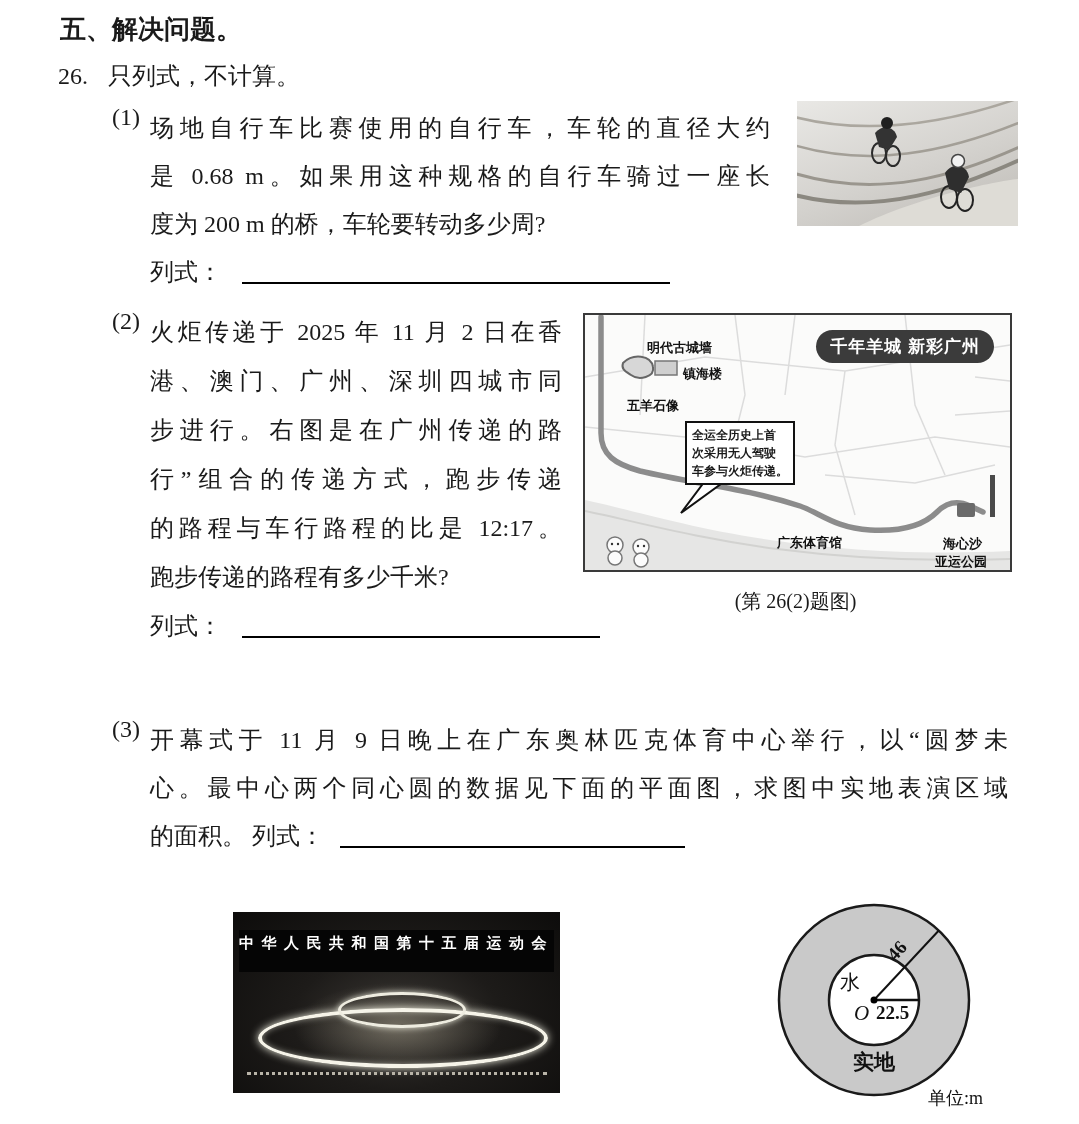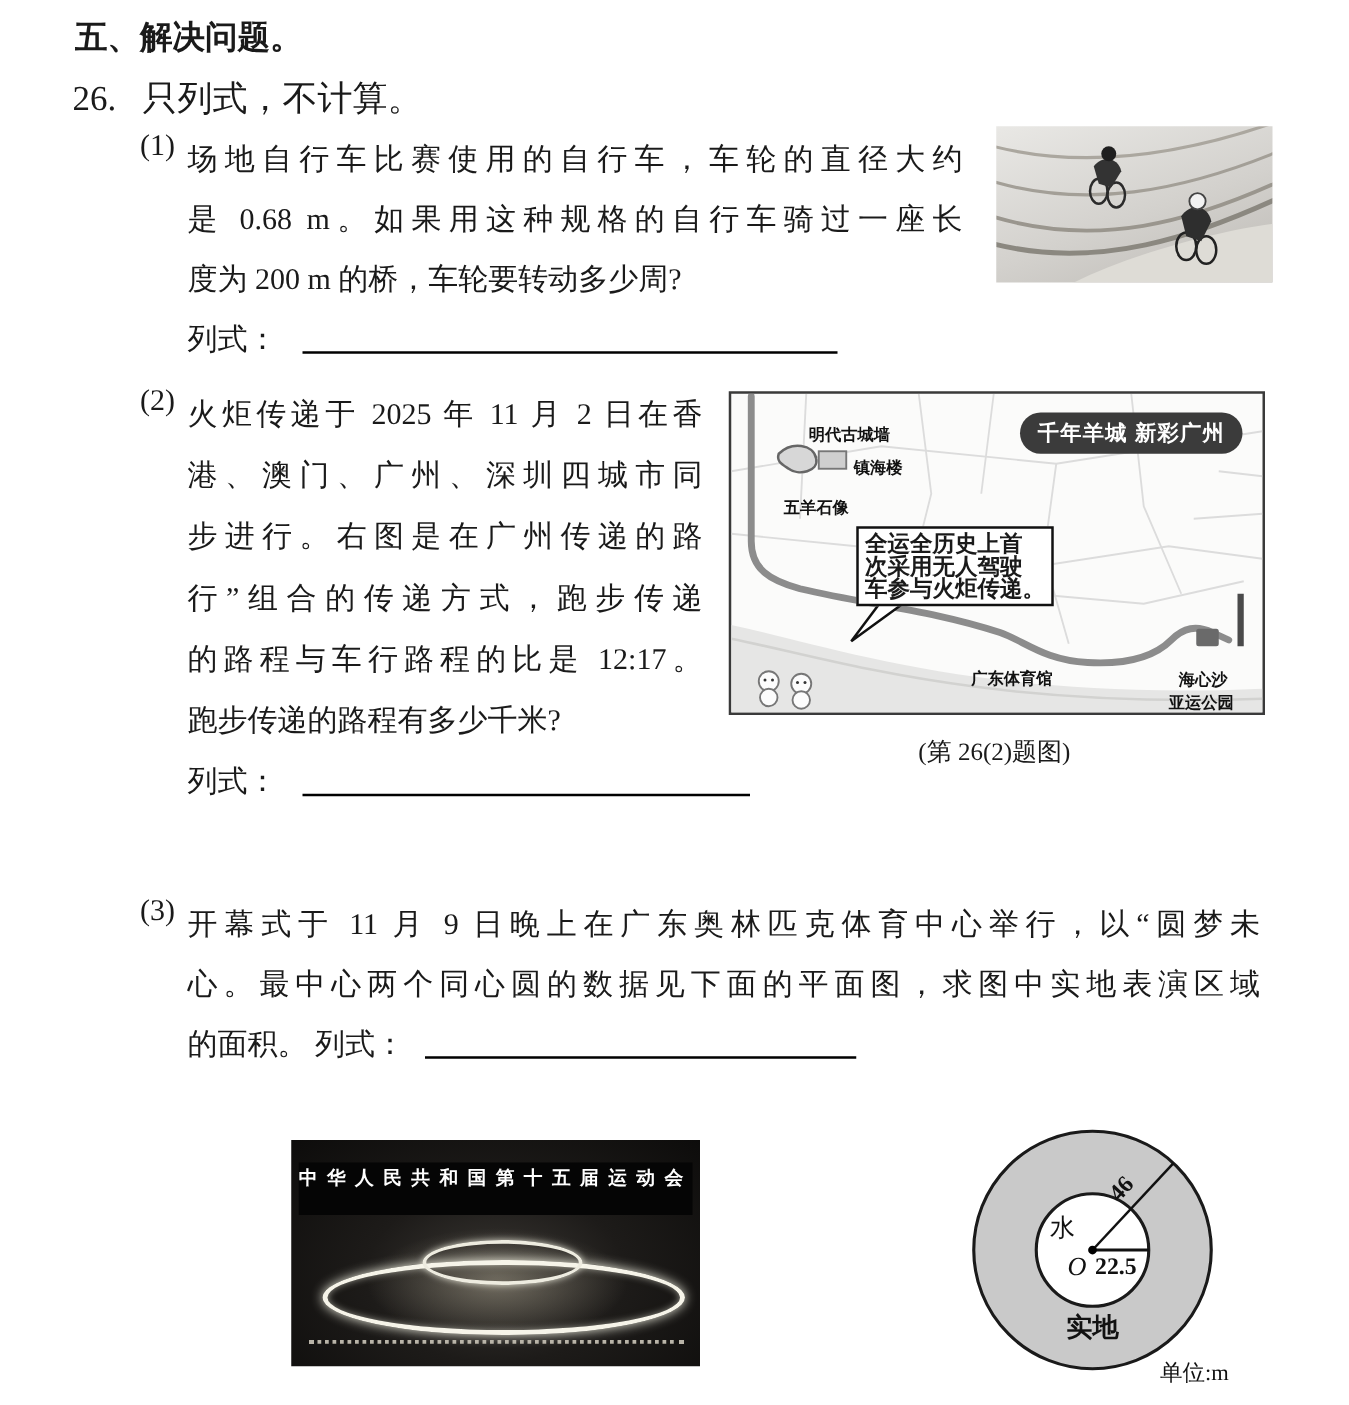--- a/index.html
+++ b/index.html
@@ -1,38 +1,38 @@
 <!DOCTYPE html>
 <html><head>
 <meta charset="utf-8">
 <style>
   html,body{margin:0;padding:0;background:#fff;}
   .page{position:relative;width:1079px;height:1124px;background:#fff;overflow:hidden;
         font-family:"Liberation Serif","DejaVu Serif",serif;color:#1a1a1a;}
   .abs{position:absolute;}
   .section-title{font-family:"Liberation Sans","DejaVu Sans",sans-serif;font-weight:bold;font-size:26px;}
-  .qline{font-size:28px;}
+  .qline{font-size:24px;}
   .qlabel{font-size:24px;}
   .tblock{font-size:24px;}
   .tblock .ln{height:48px;line-height:48px;white-space:nowrap;}
   .lh49 .ln{height:49px;line-height:49px;}
   .fill{text-align:justify;text-align-last:justify;white-space:normal !important;}
   .blank{display:inline-block;border-bottom:2px solid #000;height:24px;vertical-align:-4px;}
   .caption{font-size:19px;text-align:center;}
   
   .bike-photo{background:linear-gradient(160deg,#e9e8e5 0%,#d3d1cd 55%,#bdbab5 100%);overflow:hidden;}
   .map-fig{border:2px solid #3a3a3a;background:#fbfbfa;overflow:hidden;}
   .map-label{position:absolute;font-family:"Liberation Sans","DejaVu Sans",sans-serif;
              font-weight:bold;font-size:13px;color:#111;white-space:nowrap;line-height:17px;}
   .map-banner{position:absolute;background:#3b3b3b;color:#fff;border-radius:17px;
               font-family:"Liberation Sans","DejaVu Sans",sans-serif;font-weight:bold;
               font-size:17px;letter-spacing:1px;padding:5px 14px;white-space:nowrap;}
   .callout{position:absolute;background:#fff;border:2px solid #111;padding:3px 5px;
            font-family:"Liberation Sans","DejaVu Sans",sans-serif;font-weight:bold;
-           font-size:18px;line-height:18px;white-space:nowrap;}
+           font-size:12px;line-height:18px;white-space:nowrap;}
   .ceremony{background:radial-gradient(ellipse at 50% 60%, #3a3733 0%, #1d1b19 45%, #0d0c0b 100%);overflow:hidden;}
   .cer-banner{position:absolute;left:6px;right:6px;top:18px;height:42px;background:#050505;
               color:#fff;font-family:"Liberation Sans","DejaVu Sans",sans-serif;font-weight:bold;
               font-size:15px;letter-spacing:7.5px;text-align:center;line-height:25px;white-space:nowrap;overflow:hidden;}
   .ring{position:absolute;border-radius:50%;}
   .ring-outer{left:25px;top:96px;width:282px;height:52px;border:4px solid #f6f4e9;
               box-shadow:0 0 9px rgba(255,255,240,.9),inset 0 0 6px rgba(255,255,240,.5);}
   .ring-inner{left:105px;top:80px;width:122px;height:30px;border:3px solid #eeece0;
               box-shadow:0 0 6px rgba(255,255,240,.8);}
   .cer-lights{position:absolute;left:14px;top:160px;width:300px;border-top:3px dotted #b9b4a8;}

